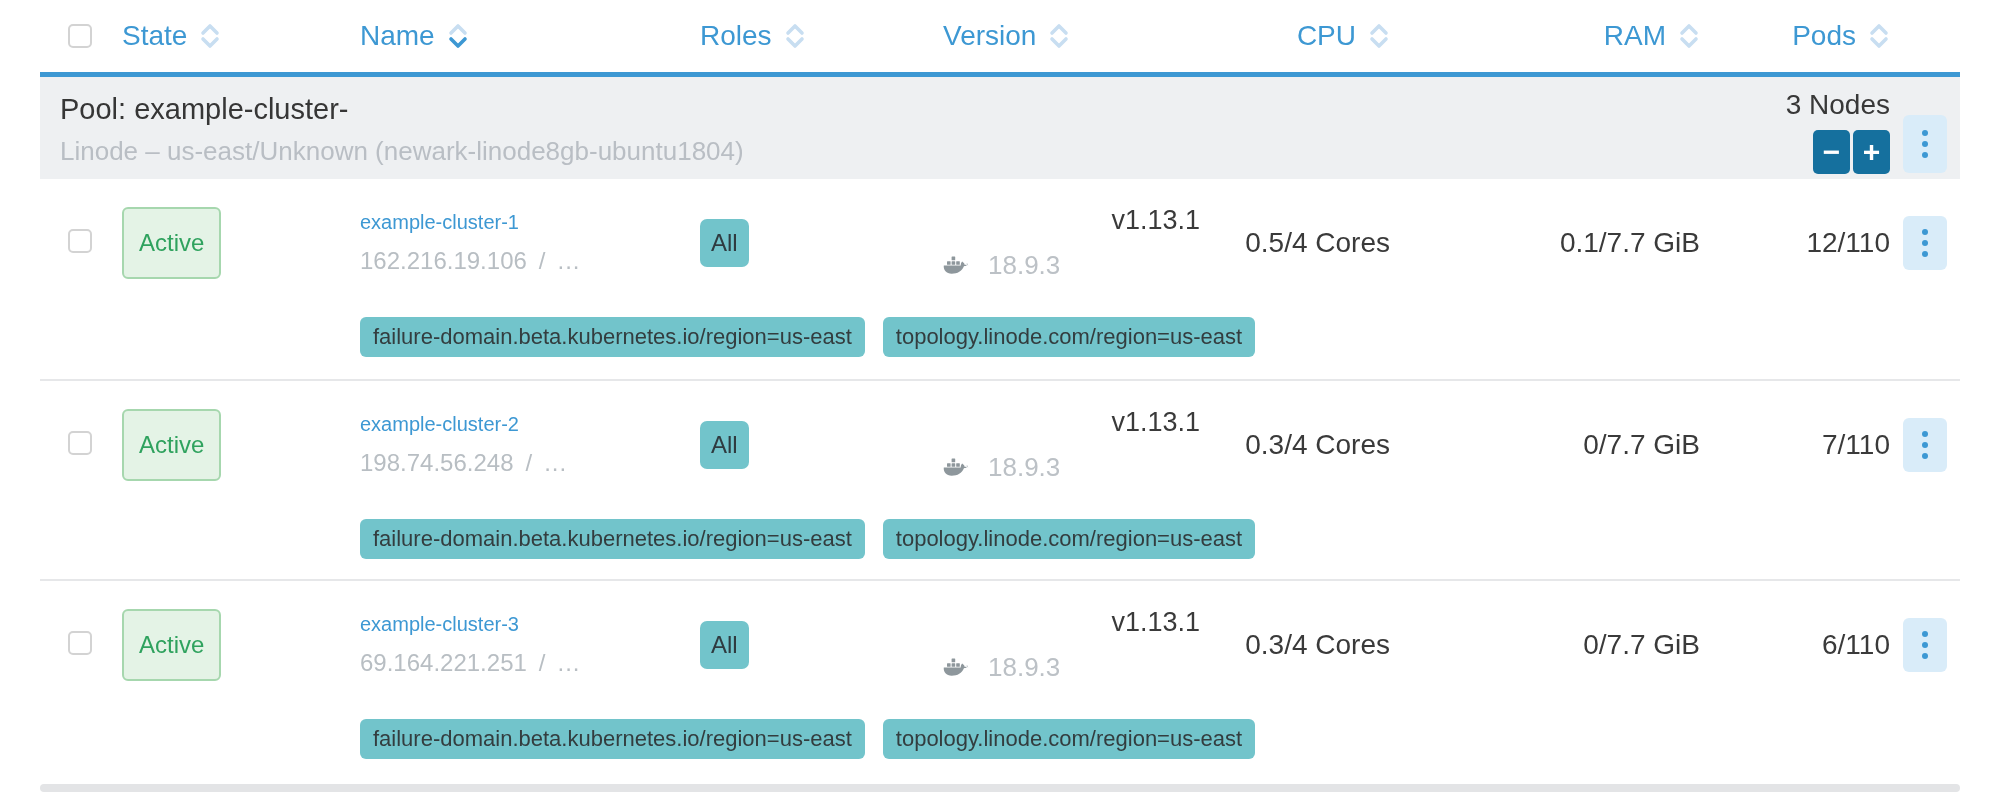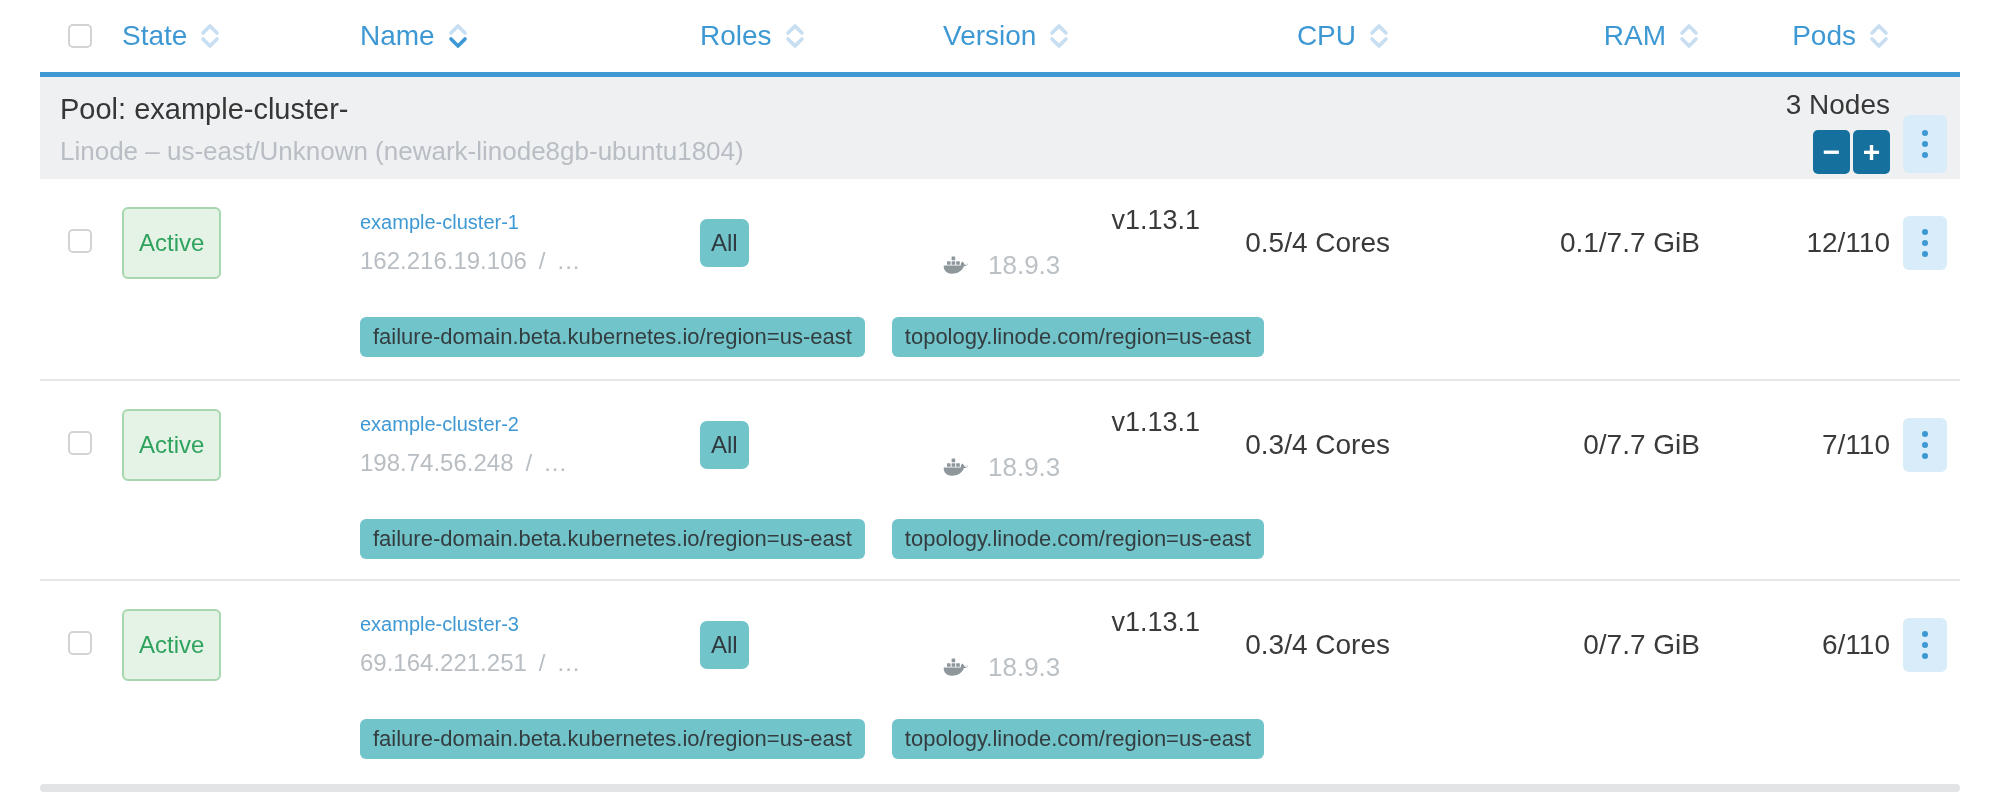--- a/index.html
+++ b/index.html
@@ -78,21 +78,21 @@
   .addr-more{cursor:pointer;letter-spacing:1px;}
   .badge-teal{
     display:inline-block;font-size:24px;color:#2f3b40;background:#72c4cb;
     border-radius:7px;padding:10px 11px;
   }
   .k8s-version{font-size:27px;color:#3a3a3a;text-align:right;}
   .docker-line{margin-top:14px;display:flex;align-items:center;gap:19px;text-align:right;}
   .docker-icon{color:#8e979c;display:flex;}
   .docker-num{font-size:26px;color:#bcc1c6;}
   
-  .tags{margin:24px 0 0 320px;display:flex;gap:27px;text-align:right;}
+  .tags{margin:24px 0 0 320px;display:flex;gap:18px;text-align:right;}
   .tag{
     display:inline-block;background:#72c4cb;color:#333d3f;font-size:22px;
     padding:7px 13px;border-radius:6px;white-space:nowrap;
   }
   
   .bottom-bar{height:8px;background:#e3e4e6;border-radius:4px;}
 </style>
 </head>
 <body>
 

